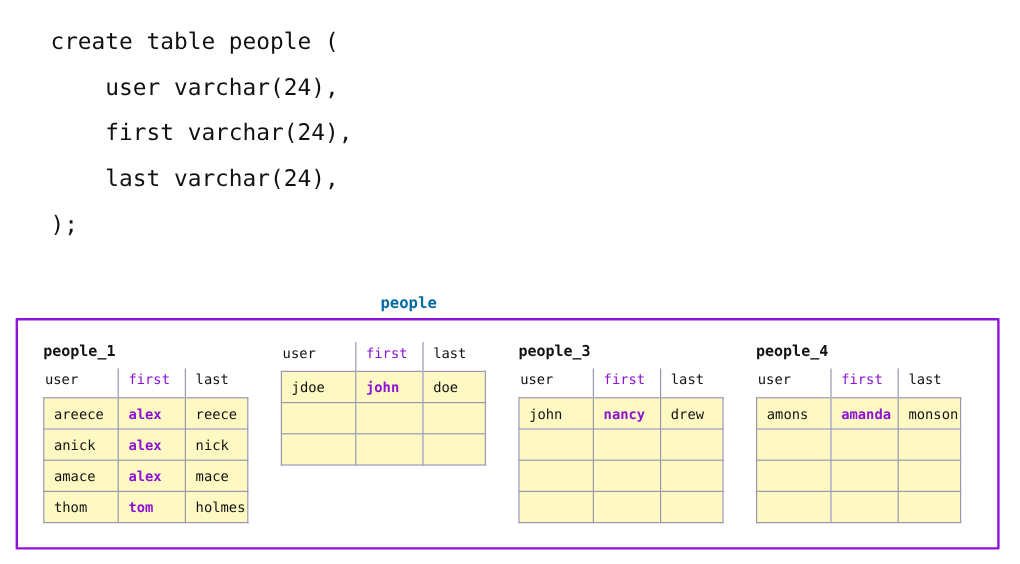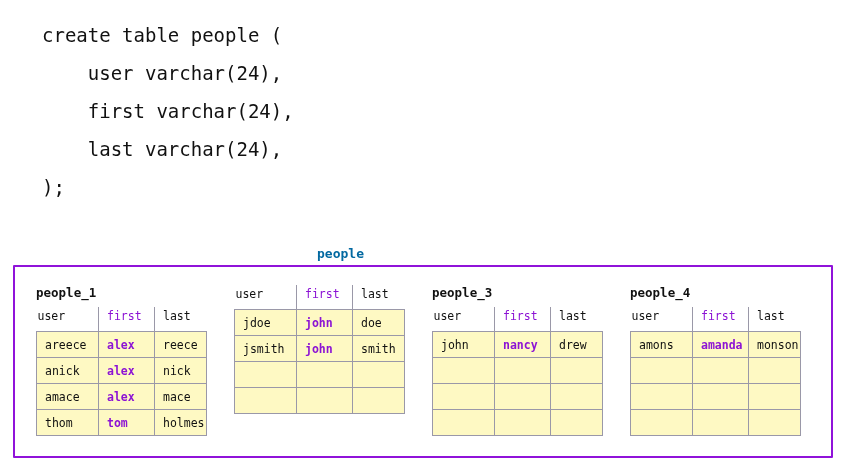--- a/index.html
+++ b/index.html
@@ -196,25 +196,20 @@
               <th>last</th>
             </tr>
           </thead>
           <tbody>
             <tr>
               <td class="">jdoe</td>
               <td class="key-col">john</td>
               <td class="">doe</td>
             </tr>
             <tr>
-              <td class="">jsmith</td>
-              <td class="key-col">john</td>
-              <td class="">smith</td>
-            </tr>
-            <tr>
               <td class="empty"></td>
               <td class="key-col empty"></td>
               <td class="empty"></td>
             </tr>
             <tr>
               <td class="empty"></td>
               <td class="key-col empty"></td>
               <td class="empty"></td>
             </tr>
           </tbody>

